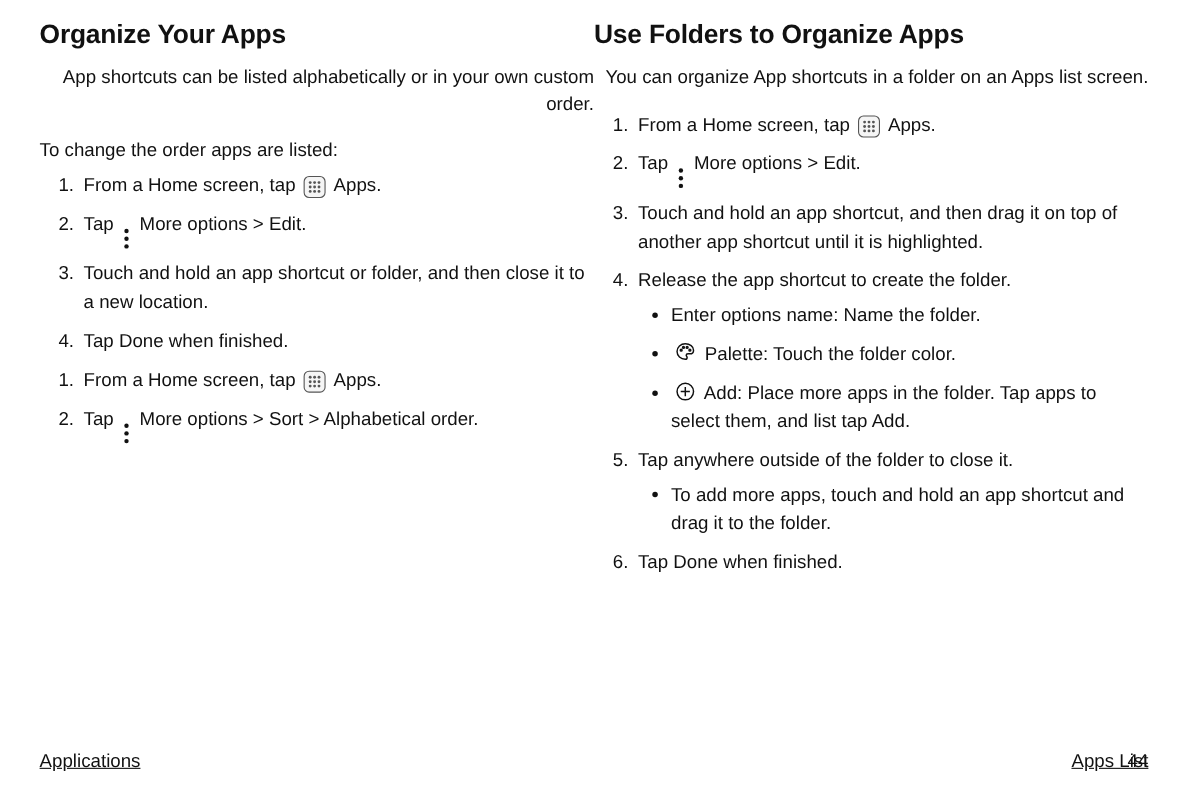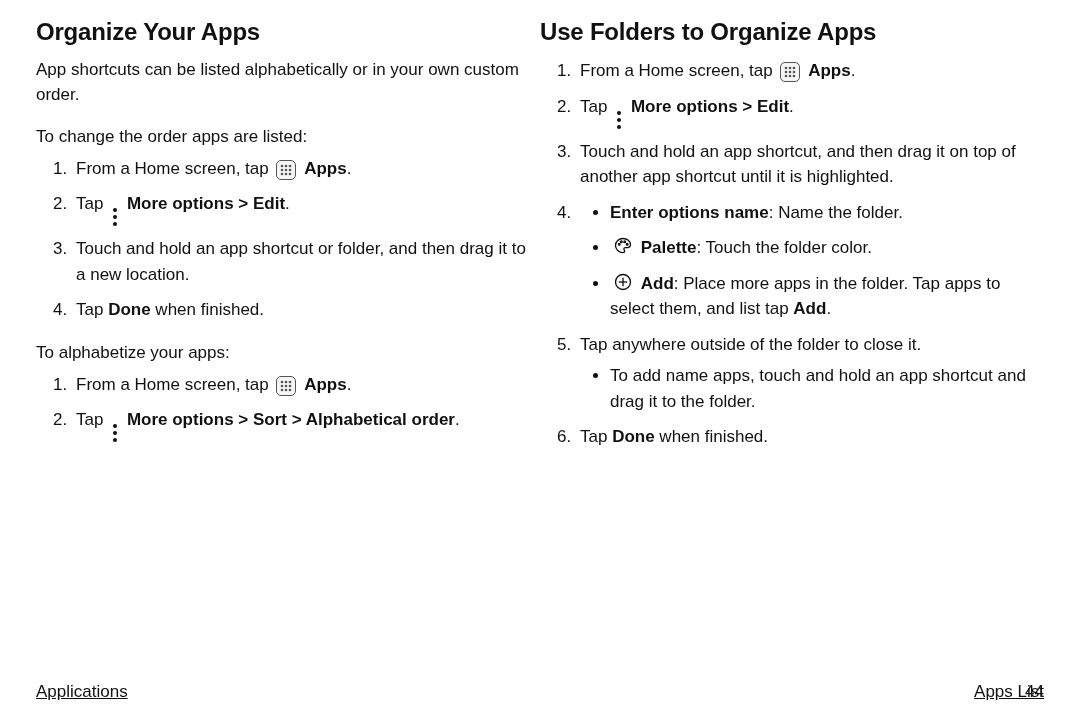--- a/index.html
+++ b/index.html
@@ -17,41 +17,42 @@
   h2 {
     font-size: 24px;
     font-weight: 700;
     margin-bottom: 12px;
     letter-spacing: -0.2px;
   }
   .para {
     font-size: 17px;
     line-height: 1.45;
     margin-bottom: 18px;
+    text-align: right;
   }
   .lead {
     font-size: 17px;
     line-height: 1.45;
     margin-bottom: 6px;
     margin-top: 18px;
   }
   ol.steps {
     list-style: decimal;
     padding-left: 36px;
     font-size: 17px;
     line-height: 1.5;
   }
   ol.steps > li { margin: 6px 0 10px 0; padding-left: 4px; }
   ul.sub {
     list-style: disc;
     padding-left: 30px;
     margin-top: 6px;
   }
   ul.sub > li { margin: 6px 0 10px 0; }
-  .b { font-weight: 700; }
+  .b { font-weight: 400; }
   .footer {
     position: absolute;
     left: 36px; right: 36px; bottom: 18px;
     display: flex;
     justify-content: space-between;
     font-size: 17px;
     text-decoration: underline;
   }
   .footer .center {
     position: absolute;
@@ -120,27 +121,26 @@
             </svg>
           </span> <span class="b">Apps</span><span>.</span>
       </li>
       <li>
         <span>Tap </span><span class="ic more-ic">
             <span></span>
             <span></span>
             <span></span>
           </span> <span class="b">More options</span><span class="b"> &gt; </span><span class="b">Edit</span><span>.</span>
       </li>
-      <li>Touch and hold an app shortcut or folder, and then drag it to a new location.</li>
+      <li>Touch and hold an app shortcut or folder, and then close it to a new location.</li>
       <li>
         <span>Tap </span><span class="b">Done</span><span> when finished.</span>
       </li>
     </ol>
 
-    <p class="lead">To alphabetize your apps:</p>
     <ol class="steps">
       <li>
         <span>From a Home screen, tap </span><span class="ic apps-ic">
             <svg viewBox="0 0 14 14">
               <g fill="#555">
                 <circle cx="3" cy="3" r="1.3"></circle>
                 <circle cx="7" cy="3" r="1.3"></circle>
                 <circle cx="11" cy="3" r="1.3"></circle>
                 <circle cx="3" cy="7" r="1.3"></circle>
                 <circle cx="7" cy="7" r="1.3"></circle>
@@ -157,20 +157,21 @@
             <span></span>
             <span></span>
             <span></span>
           </span> <span class="b">More options</span><span class="b"> &gt; </span><span class="b">Sort</span><span class="b"> &gt; </span><span class="b">Alphabetical order</span><span>.</span>
       </li>
     </ol>
   </div>
 
   <div class="col">
     <h2>Use Folders to Organize Apps</h2>
+    <p class="para">You can organize App shortcuts in a folder on an Apps list screen.</p>
 
     <ol class="steps">
       <li>
         <span>From a Home screen, tap </span><span class="ic apps-ic">
             <svg viewBox="0 0 14 14">
               <g fill="#555">
                 <circle cx="3" cy="3" r="1.3"></circle>
                 <circle cx="7" cy="3" r="1.3"></circle>
                 <circle cx="11" cy="3" r="1.3"></circle>
                 <circle cx="3" cy="7" r="1.3"></circle>
@@ -185,20 +186,21 @@
       </li>
       <li>
         <span>Tap </span><span class="ic more-ic">
             <span></span>
             <span></span>
             <span></span>
           </span> <span class="b">More options</span><span class="b"> &gt; </span><span class="b">Edit</span><span>.</span>
       </li>
       <li>Touch and hold an app shortcut, and then drag it on top of another app shortcut until it is highlighted.</li>
       <li>
+        <span>Release the app shortcut to create the folder.</span>
         <ul class="sub">
           <li>
             <span class="b">Enter options name</span><span>: Name the folder.</span>
           </li>
           <li>
             <span class="ic palette-ic">
                 <svg viewBox="0 0 24 24" fill="none" stroke="#111" stroke-width="1.6">
                   <path d="M12 3c-5 0-9 3.8-9 8.5S7 20 12 20c1.6 0 2-1 2-2s-1-1.4-1-2.5 1-1.5 2-1.5h2c2.5 0 4-1.8 4-4C21 6 17 3 12 3z"></path>
                   <circle cx="7.5" cy="10" r="1"></circle>
                   <circle cx="10" cy="7" r="1"></circle>
@@ -214,21 +216,21 @@
                   <line x1="12" y1="7" x2="12" y2="17"></line>
                   <line x1="7" y1="12" x2="17" y2="12"></line>
                 </svg>
               </span> <span class="b">Add</span><span>: Place more apps in the folder. Tap apps to select them, and list tap </span><span class="b">Add</span><span>.</span>
           </li>
         </ul>
       </li>
       <li>
         <span>Tap anywhere outside of the folder to close it.</span>
         <ul class="sub">
-          <li>To add name apps, touch and hold an app shortcut and drag it to the folder.</li>
+          <li>To add more apps, touch and hold an app shortcut and drag it to the folder.</li>
         </ul>
       </li>
       <li>
         <span>Tap </span><span class="b">Done</span><span> when finished.</span>
       </li>
     </ol>
   </div>
 
 </div>
 

